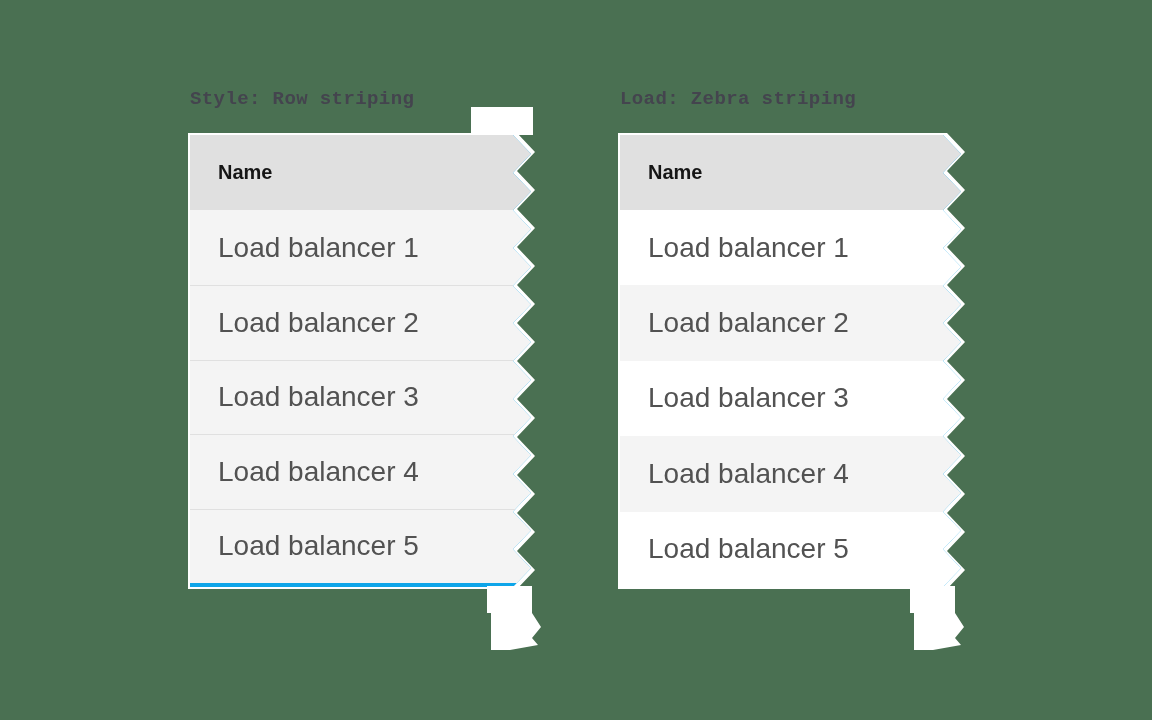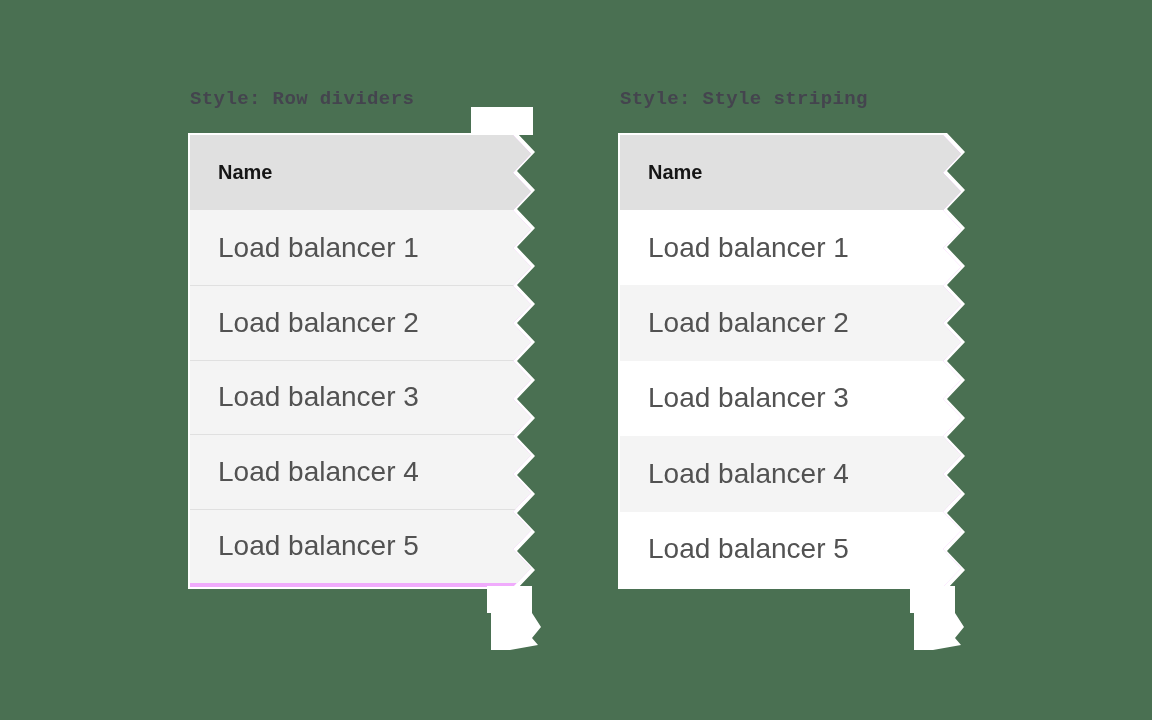--- a/index.html
+++ b/index.html
@@ -20,21 +20,21 @@
     font-size: 19px;
     letter-spacing: 0.4px;
     line-height: 22px;
     color: #44444E;
     white-space: nowrap;
   }
 
   
   .table-wrap { position: absolute; left: -2px; top: 45px; width: 347px; height: 456px; }
   .torn-white { position: absolute; left: 0; top: 0; width: 347px; height: 456px; background: #FFFFFF; }
-  .torn-content { position: absolute; left: 2px; top: 2px; width: 343px; height: 452px; background: #f0abfc; }
+  .torn-content { position: absolute; left: 2px; top: 2px; width: 343px; height: 452px; background: #0ea5e9; }
 
   .thead {
     height: 75px;
     background: #E0E0E0;
     display: flex; align-items: center;
     padding-left: 28px;
     font-size: 20px; font-weight: 700; color: #161616;
   }
   .trow {
     height: 75.4px;
@@ -57,36 +57,36 @@
     width: 62px; height: 28px; background: #FFFFFF;
   }
   .tab-bottom { position: absolute; top: 585px; width: 62px; height: 66px; }
   .tab-bottom.left  { left: 483px; }
   .tab-bottom.right { left: 906px; }
 </style>
 </head>
 <body style="background: rgb(74, 112, 82);">
 
 <div class="panel left">
-  <div class="style-label">Style: Row dividers</div>
+  <div class="style-label">Style: Row striping</div>
   <div class="table-wrap">
     <div class="torn-white torn-edge" style="clip-path: polygon(0px 0px, 329px 0px, 347px 19px, 329px 38px, 347px 57px, 329px 76px, 347px 95px, 329px 114px, 347px 133px, 329px 152px, 347px 171px, 329px 190px, 347px 209px, 329px 228px, 347px 247px, 329px 266px, 347px 285px, 329px 304px, 347px 323px, 329px 342px, 347px 361px, 329px 380px, 347px 399px, 329px 418px, 347px 437px, 329px 456px, 0px 456px);"></div>
     <div class="torn-content torn-edge-inner row-dividers" style="clip-path: polygon(0px 0px, 323px 0px, 341px 18.8333px, 323px 37.6667px, 341px 56.5px, 323px 75.3333px, 341px 94.1667px, 323px 113px, 341px 131.833px, 323px 150.667px, 341px 169.5px, 323px 188.333px, 341px 207.167px, 323px 226px, 341px 244.833px, 323px 263.667px, 341px 282.5px, 323px 301.333px, 341px 320.167px, 323px 339px, 341px 357.833px, 323px 376.667px, 341px 395.5px, 323px 414.333px, 341px 433.167px, 323px 452px, 0px 452px);">
       <div class="thead">Name</div>
       <div class="trow">Load balancer 1</div>
       <div class="trow">Load balancer 2</div>
       <div class="trow">Load balancer 3</div>
       <div class="trow">Load balancer 4</div>
       <div class="trow">Load balancer 5</div>
     </div>
   </div>
 </div>
 
 <div class="panel right">
-  <div class="style-label">Style: Style striping</div>
+  <div class="style-label">Load: Zebra striping</div>
   <div class="table-wrap">
     <div class="torn-white torn-edge" style="clip-path: polygon(0px 0px, 329px 0px, 347px 19px, 329px 38px, 347px 57px, 329px 76px, 347px 95px, 329px 114px, 347px 133px, 329px 152px, 347px 171px, 329px 190px, 347px 209px, 329px 228px, 347px 247px, 329px 266px, 347px 285px, 329px 304px, 347px 323px, 329px 342px, 347px 361px, 329px 380px, 347px 399px, 329px 418px, 347px 437px, 329px 456px, 0px 456px);"></div>
     <div class="torn-content torn-edge-inner zebra-striping" style="clip-path: polygon(0px 0px, 323px 0px, 341px 18.8333px, 323px 37.6667px, 341px 56.5px, 323px 75.3333px, 341px 94.1667px, 323px 113px, 341px 131.833px, 323px 150.667px, 341px 169.5px, 323px 188.333px, 341px 207.167px, 323px 226px, 341px 244.833px, 323px 263.667px, 341px 282.5px, 323px 301.333px, 341px 320.167px, 323px 339px, 341px 357.833px, 323px 376.667px, 341px 395.5px, 323px 414.333px, 341px 433.167px, 323px 452px, 0px 452px);">
       <div class="thead">Name</div>
       <div class="trow">Load balancer 1</div>
       <div class="trow">Load balancer 2</div>
       <div class="trow">Load balancer 3</div>
       <div class="trow">Load balancer 4</div>
       <div class="trow">Load balancer 5</div>
     </div>

